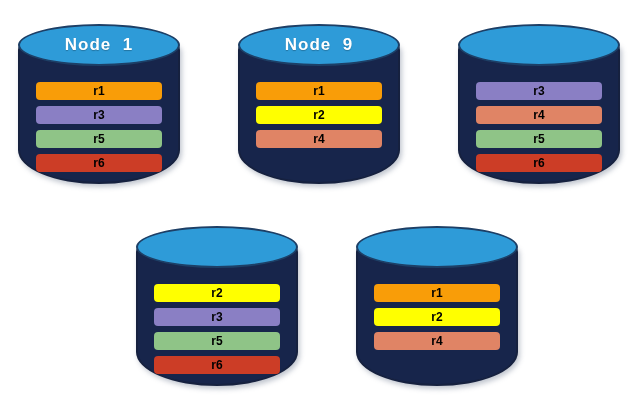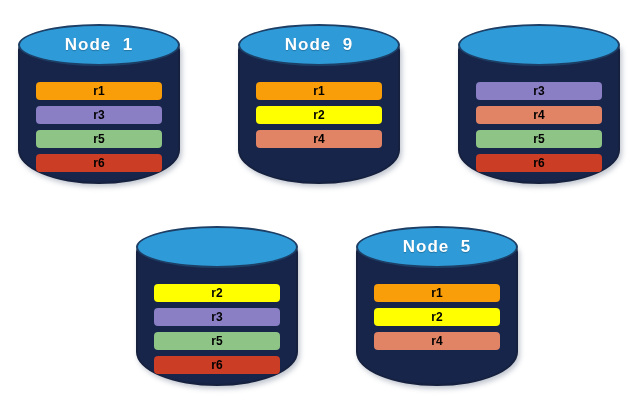--- a/index.html
+++ b/index.html
@@ -141,20 +141,19 @@
       <div class="shards">
         <div class="shard" style="top: 60px; background: rgb(255, 255, 0);">r2</div>
         <div class="shard" style="top: 84px; background: rgb(138, 127, 196);">r3</div>
         <div class="shard" style="top: 108px; background: rgb(143, 196, 135);">r5</div>
         <div class="shard" style="top: 132px; background: rgb(204, 61, 38);">r6</div>
       </div>
     </div>
     <div class="node" style="left: 346px; top: 208px;">
       <div class="cyl-body"></div>
       <div class="cyl-top"></div>
-      <div class="node-label">Node  5</div>
       <div class="shards">
         <div class="shard" style="top: 60px; background: rgb(249, 157, 8);">r1</div>
         <div class="shard" style="top: 84px; background: rgb(255, 255, 0);">r2</div>
         <div class="shard" style="top: 108px; background: rgb(224, 132, 101);">r4</div>
       </div>
     </div>
   </div>
 
 </body></html>

